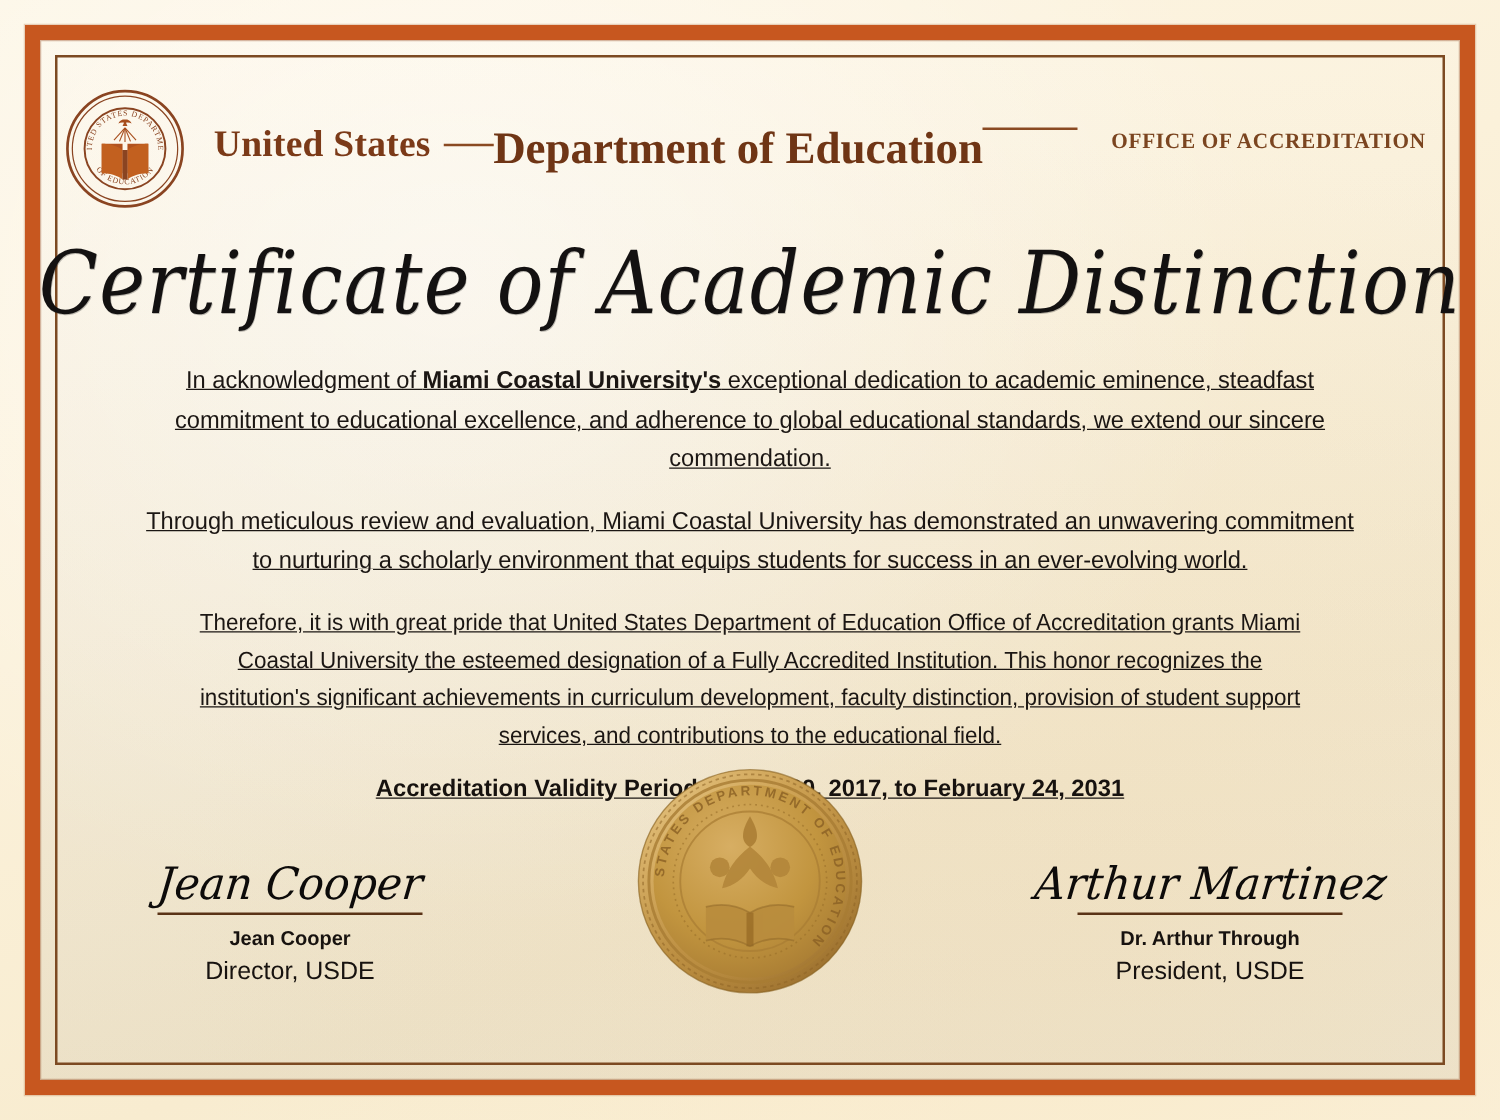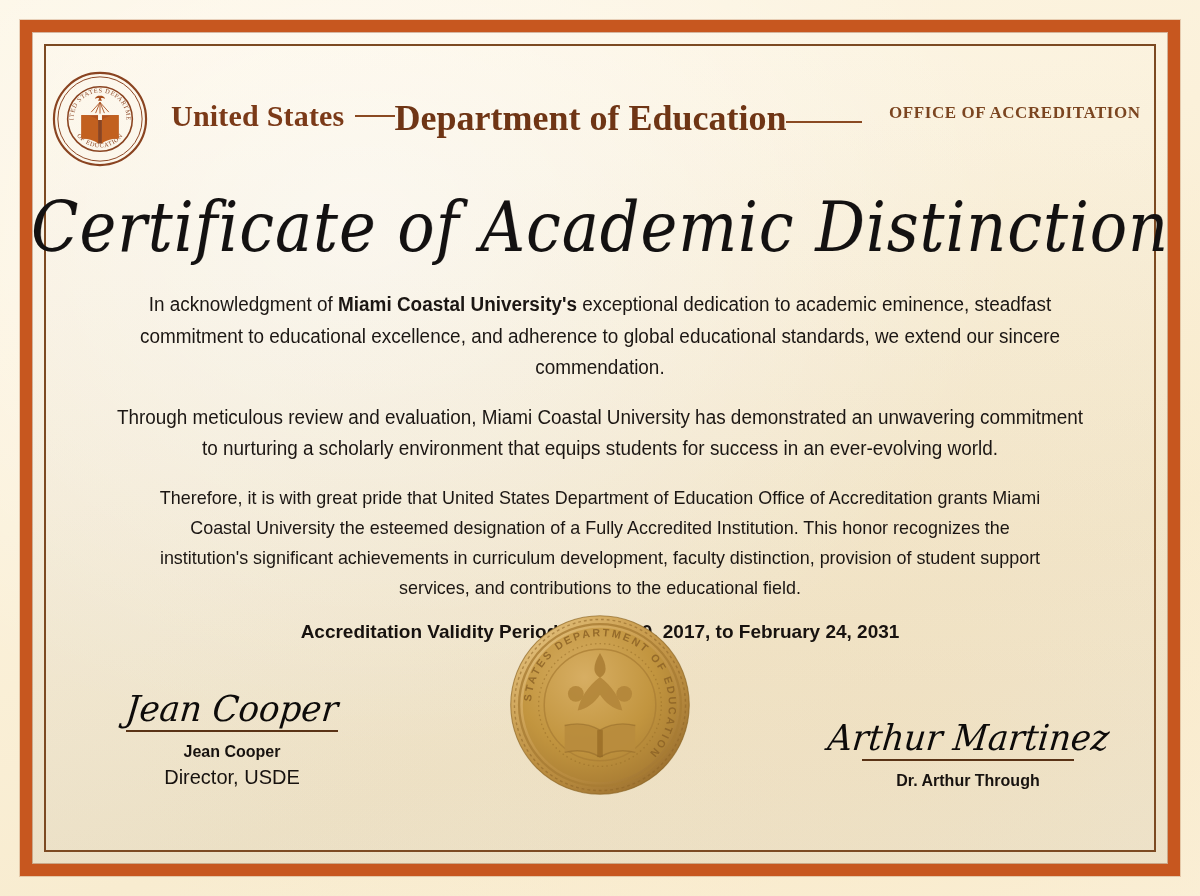--- a/index.html
+++ b/index.html
@@ -97,21 +97,21 @@
   .wm-dept {
     font-family: "Liberation Serif", serif;
     font-size: 36px;
     font-weight: 700;
     line-height: 1.04;
     color: #6f3515;
     white-space: nowrap;
   }
   .wm-line3 {
     display: flex;
-    align-items: flex-end;
+    align-items: flex-start;
     gap: 27px;
     width: 100%;
     margin-top: 2px;
   }
   .wm-rule-left {
     width: 76px;
     height: 2px;
     background: #8a4a22;
     flex: 0 0 auto;
   }
@@ -139,20 +139,21 @@
     transform: scaleY(1.12);
     text-shadow: 0.5px 0.5px 0 rgba(0,0,0,0.25);
   }
 
   
   .body-copy {
     width: 1000px;
     margin-top: 26px;
     text-align: center;
     color: #1b1613;
+    text-decoration: underline;
   }
   .para {
     font-family: "Liberation Sans", sans-serif;
     font-size: 19.5px;
     line-height: 1.62;
     margin: 0 0 18px 0;
     transform: scaleX(0.97);
   }
   .para.p2 { width: 1010px; margin-left: -5px; }
   .para.p3 { width: 930px; margin-left: 35px; font-size: 18.5px; }
@@ -353,18 +354,19 @@
           </g>
 
           <circle cx="100" cy="100" r="96" fill="none" stroke="#87601f" stroke-width="1.2" opacity="0.6"></circle>
         </svg>
       </div>
 
       <div class="sig-block">
         <div class="sig-script">Arthur Martinez</div>
         <div class="sig-line"></div>
         <div class="sig-name">Dr. Arthur Through</div>
+        <div class="sig-role">President, USDE</div>
       </div>
 
     </div>
 
   </div>
 </div>
 
 </body></html>

